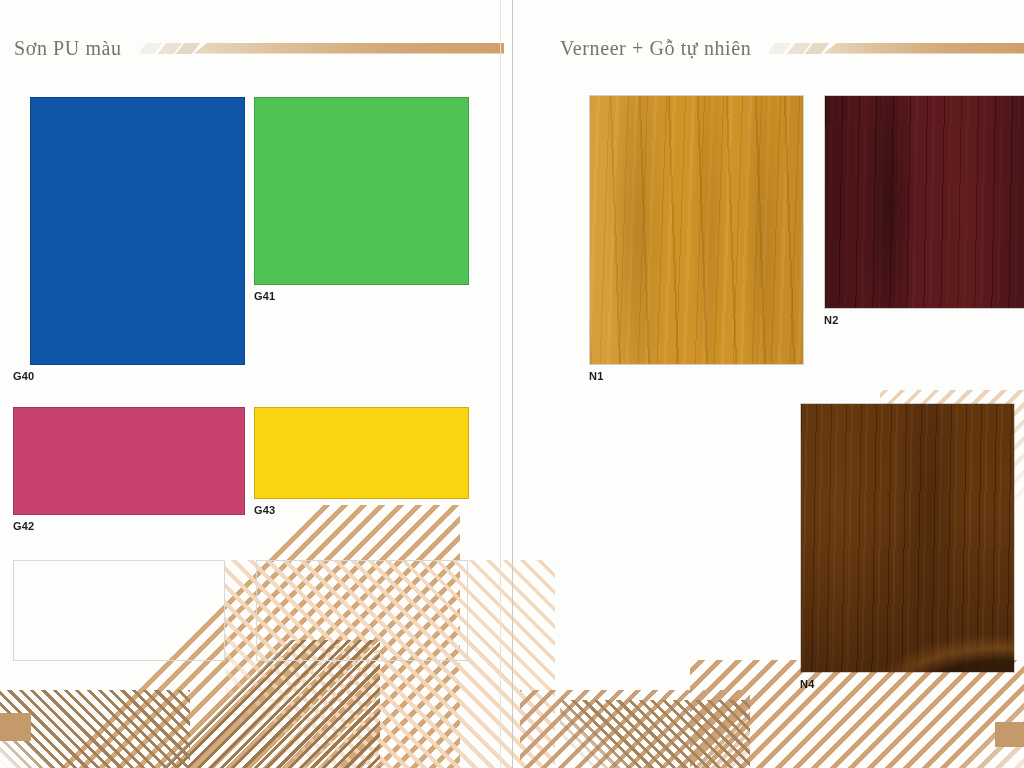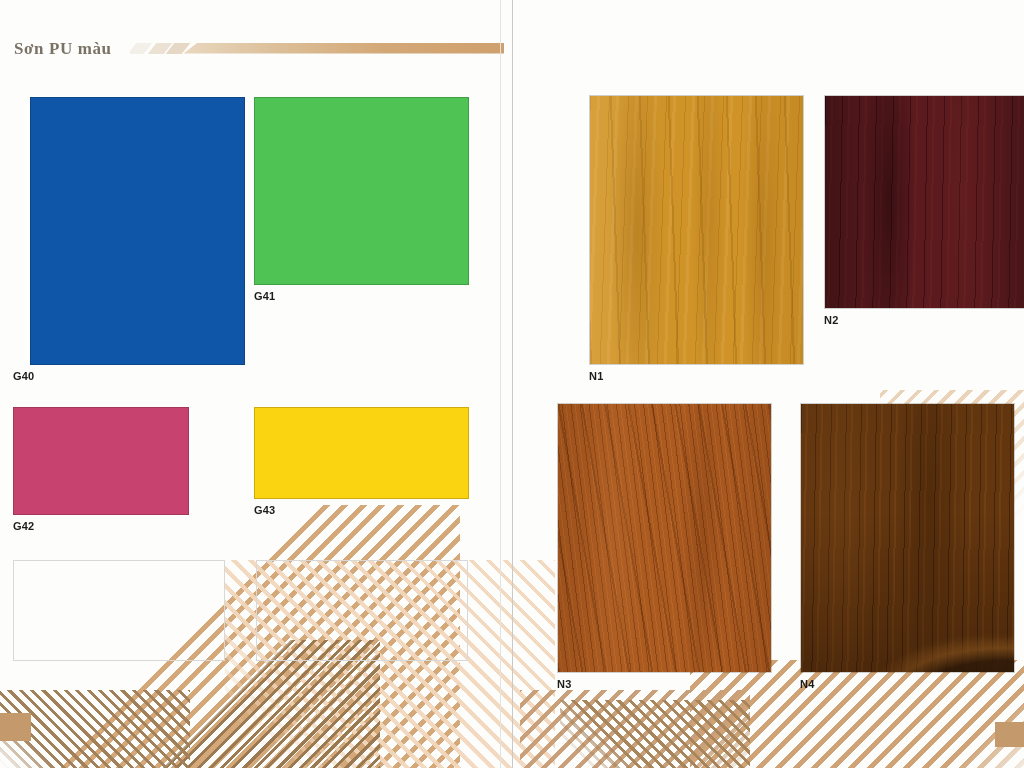--- a/index.html
+++ b/index.html
@@ -125,27 +125,26 @@
   
   .page-header{
     position:absolute;top:28px;height:40px;
     display:flex;align-items:center;
   }
   #header-left{left:14px;width:490px;}
   #header-right{left:560px;width:464px;}
 
   .header-title{
     font-family:"Liberation Serif", serif;
-    font-size:17px;
+    font-size:20px;
     color:#7b7266;
     letter-spacing:.6px;
     white-space:nowrap;
     padding-right:18px;
     line-height:1;
-    font-weight:bold;
   }
 
   .header-rule{
     position:relative;flex:1 1 auto;height:11px;overflow:hidden;
   }
   .header-rule .rule-bar{
     position:absolute;left:54px;right:0;top:0;height:11px;
     background:linear-gradient(90deg,#e9d7bf 0%,#dcc09a 28%,#d3a877 62%,#cfa06c 100%);
     clip-path:polygon(14px 0,100% 0,100% 100%,0 100%);
   }
@@ -168,21 +167,21 @@
   }
   .swatch .code{
     position:absolute;left:0;top:100%;margin-top:6px;
     font-size:11px;font-weight:bold;color:#1c1c1c;
     letter-spacing:.2px;line-height:1;white-space:nowrap;
   }
 
   
   #swatch-G40{left:13px;top:97px;width:215px;height:268px;padding-left:17px;}
   #swatch-G41{left:254px;top:97px;width:215px;height:188px;}
-  #swatch-G42{left:13px;top:407px;width:176px;height:108px;}
+  #swatch-G42{left:13px;top:407px;width:232px;height:108px;}
   #swatch-G43{left:254px;top:407px;width:215px;height:92px;}
 
   
   .empty-box{
     position:absolute;border:1px solid #d8d8d8;box-sizing:border-box;
     background:transparent;
   }
   #empty-box-1{left:13px;top:560px;width:212px;height:101px;}
   #empty-box-2{left:256px;top:560px;width:212px;height:101px;}
 
@@ -325,20 +324,29 @@
     <div class="chip" style="background:#fad411;"></div>
     <div class="code">G43</div>
   </div>
 
   <div class="empty-box" id="empty-box-1"></div>
   <div class="empty-box" id="empty-box-2"></div>
 
   <div id="page-spine-soft"></div>
   <div id="page-spine"></div>
 
+  <div class="page-header" id="header-right">
+    <div class="header-title">Verneer + Gỗ tự nhiên</div>
+    <div class="header-rule">
+      <div class="rule-bar"></div>
+      <div class="rule-seg s1"></div>
+      <div class="rule-seg s2"></div>
+      <div class="rule-seg s3"></div>
+    </div>
+  </div>
 
   <div class="swatch" id="swatch-N1">
     <div class="chip">
       <div class="wood wood-n1">
         <div class="grain g1"></div>
         <div class="grain g2"></div>
         <div class="grain g3"></div>
       </div>
     </div>
     <div class="code">N1</div>
@@ -347,30 +355,20 @@
   <div class="swatch" id="swatch-N2">
     <div class="chip">
       <div class="wood wood-n2">
         <div class="grain g1"></div>
         <div class="grain g2"></div>
       </div>
     </div>
     <div class="code">N2</div>
   </div>
 
-  <div class="swatch" id="swatch-N3">
-    <div class="chip">
-      <div class="wood wood-n3">
-        <div class="grain g1"></div>
-        <div class="grain g2"></div>
-        <div class="grain g3"></div>
-      </div>
-    </div>
-    <div class="code">N3</div>
-  </div>
 
   <div class="swatch" id="swatch-N4">
     <div class="chip">
       <div class="wood wood-n4">
         <div class="grain g1"></div>
         <div class="grain g2"></div>
         <div class="grain g3"></div>
       </div>
     </div>
     <div class="code">N4</div>

